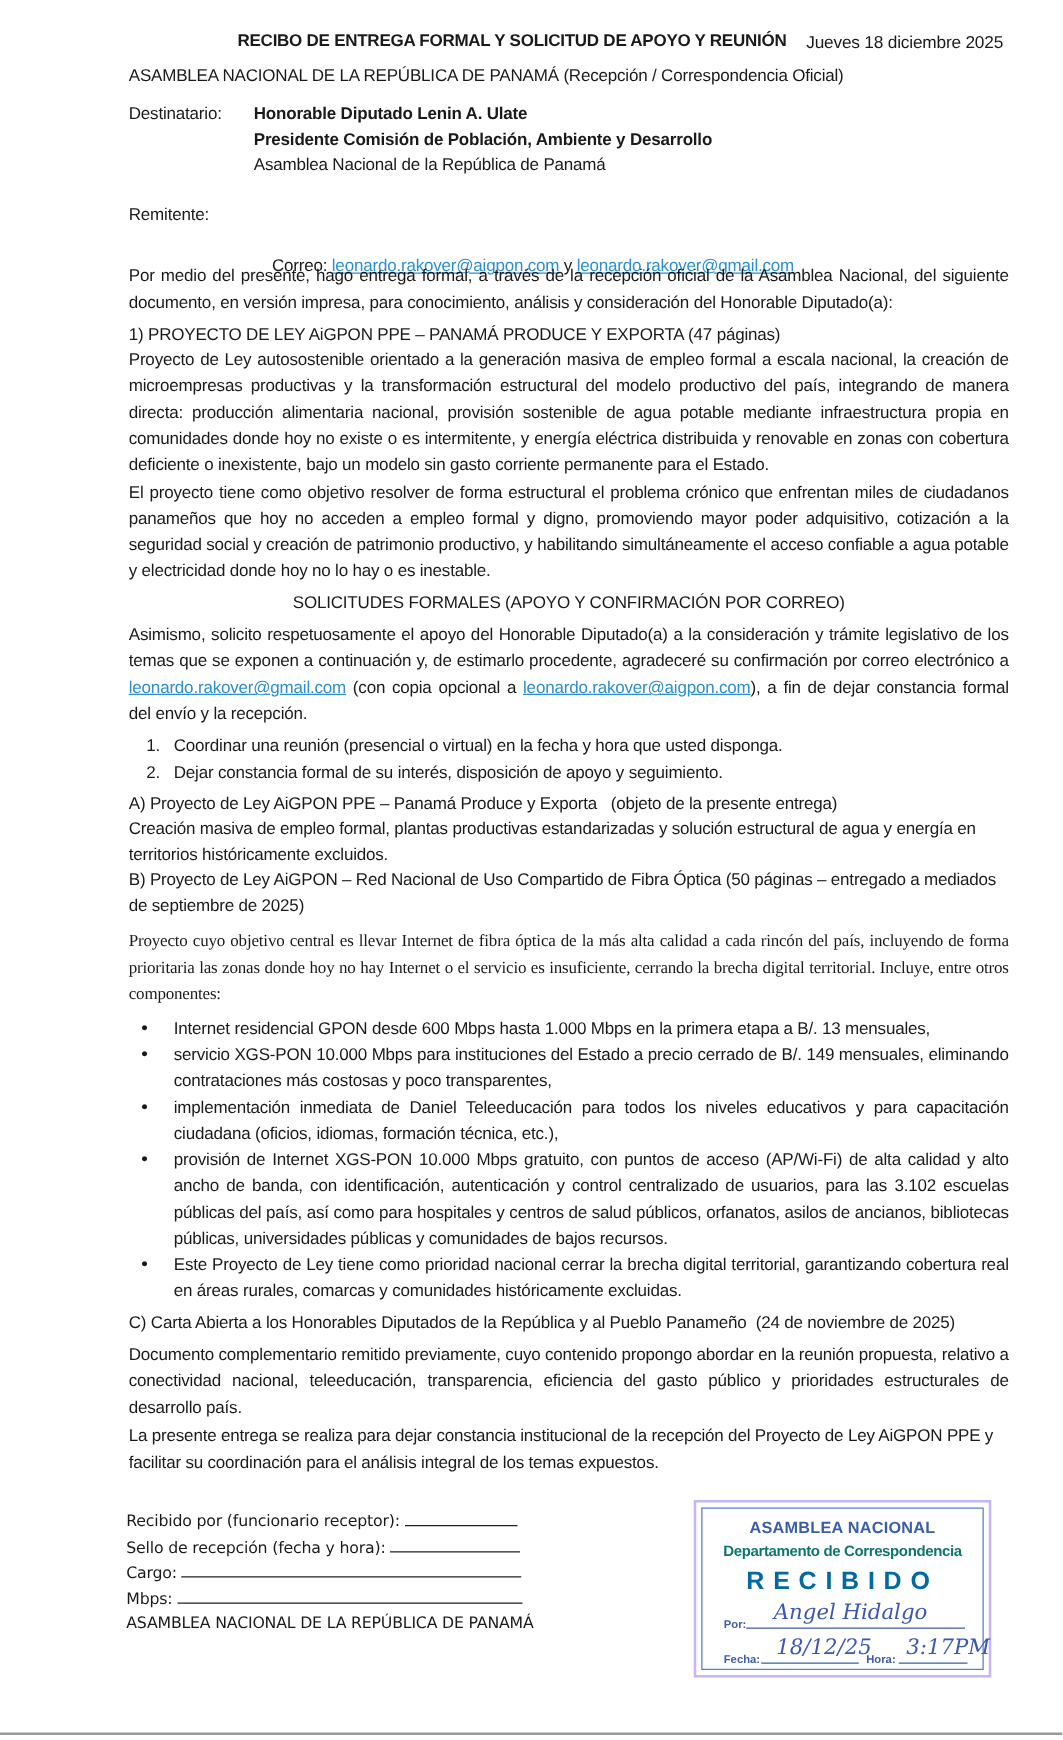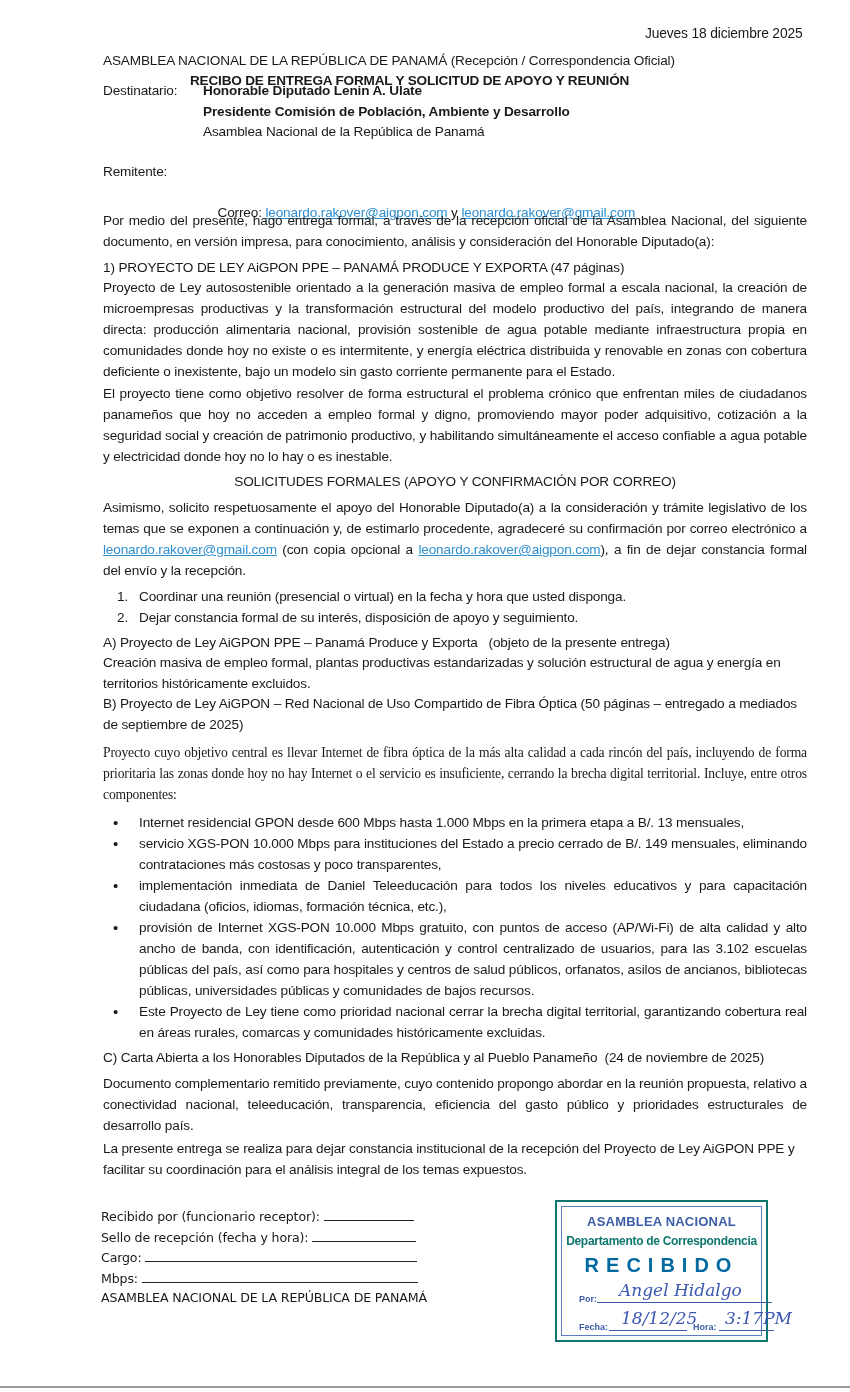--- a/index.html
+++ b/index.html
@@ -4,30 +4,30 @@
 <style>
   html, body { margin: 0; padding: 0; background: #ffffff; }
   body { width: 850px; height: 1392px; position: relative; overflow: hidden;
          font-family: "Liberation Sans", sans-serif; color: #1a1a1a; }
   .page { position: absolute; left: 0; top: 0; width: 850px; height: 1392px; }
   .abs { position: absolute; }
   .txt { font-size: 13.6px; line-height: 21px; letter-spacing: -0.15px; }
   .just { text-align: justify; text-align-last: left; }
   .bold { font-weight: bold; }
   .link { color: #2e8fd0; text-decoration: underline; }
-  .title { font-weight: bold; font-size: 13.6px; letter-spacing: -0.2px; margin-top: 48px; }
+  .title { font-weight: bold; font-size: 13.6px; letter-spacing: -0.2px; }
   ul.bullets { list-style: none; margin: 0; padding: 0; }
   ul.bullets li { position: relative; padding-left: 36px; }
   ul.bullets li::before { content: "\2022"; position: absolute; left: 10px; top: 0; font-size: 15px; }
   ol.nums { list-style: none; margin: 0; padding: 0; }
   ol.nums li { position: relative; padding-left: 36px; }
   ol.nums li .n { position: absolute; left: 14px; }
   .sigline { display: inline-block; border-bottom: 1px solid #222; height: 14px; vertical-align: baseline; }
-  .stamp { position: absolute; left: 555px; top: 1200px; width: 213px; height: 142px;
-           border: 2px solid #0f766e; box-sizing: border-box; }
+  .stamp { position: absolute; left: 555px; top: 1200px; width: 238px; height: 142px;
+           border: 2px solid #c4b5fd; box-sizing: border-box; }
   .stamp-inner { position: absolute; left: 4px; top: 4px; right: 4px; bottom: 4px; border: 1px solid #5a7fc2; }
   .stamp-h1 { position: absolute; left: 0; right: 0; top: 12px; text-align: center; color: #3c5ea8;
               font-weight: bold; font-size: 13px; letter-spacing: 0.2px; }
   .stamp-h2 { position: absolute; left: 0; right: 0; top: 32px; text-align: center; color: #0f766e;
               font-weight: bold; font-size: 12px; letter-spacing: -0.3px; }
   .stamp-h3 { position: absolute; left: 0; right: 0; top: 52px; text-align: center; color: #0369a1;
               font-weight: bold; font-size: 20px; letter-spacing: 7px; }
   .stamp-lbl { position: absolute; color: #3c5ea8; font-weight: bold; font-size: 9px; }
   .stamp-line { position: absolute; border-bottom: 1px solid #3c5ea8; }
   .hand { position: absolute; color: #3b57b0; font-family: "DejaVu Serif", serif; font-style: italic; font-size: 17px; }

